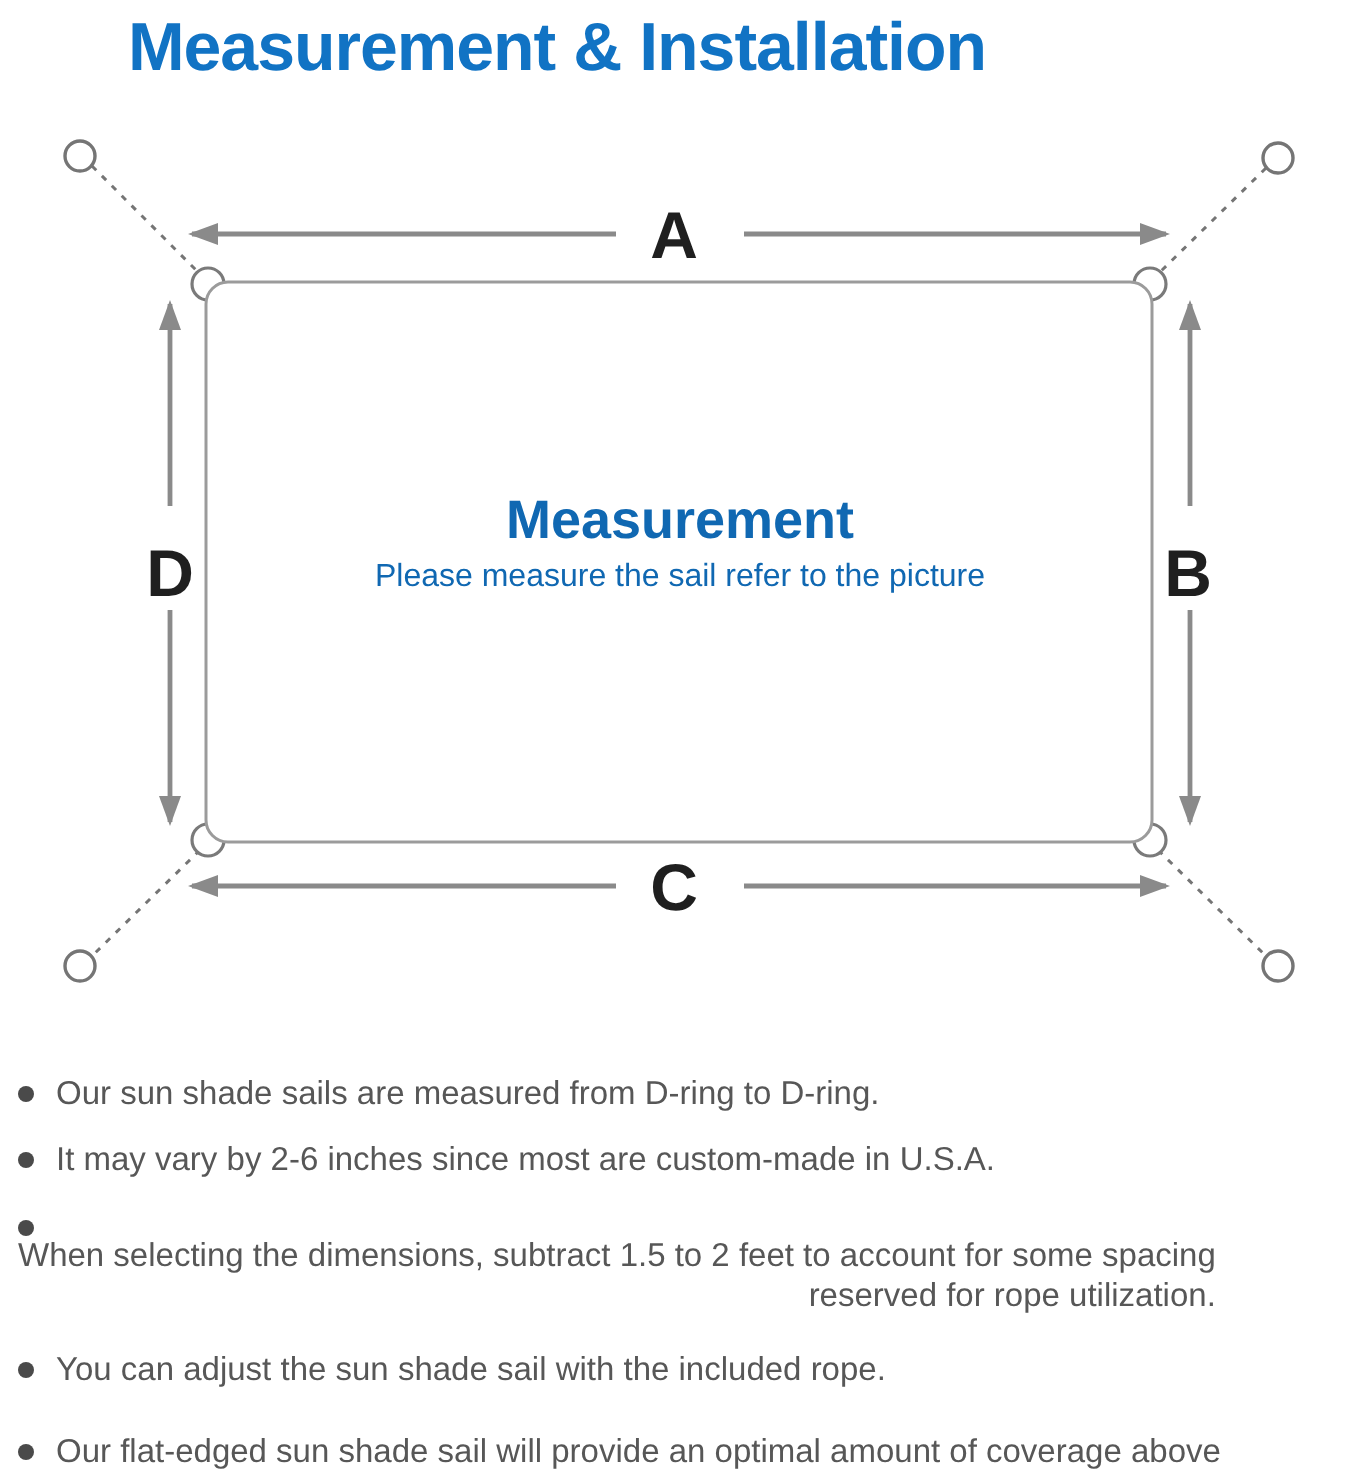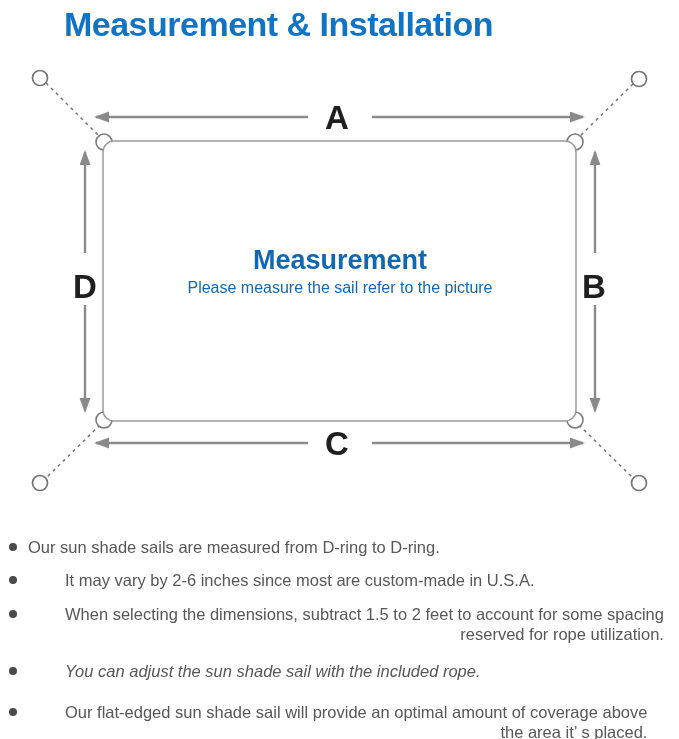--- a/index.html
+++ b/index.html
@@ -21,23 +21,23 @@
   .diagram text{font-family:"Liberation Sans", sans-serif;}
   .dim-label{font-size:33px;font-weight:bold;fill:#1f1f1f;}
   .center-heading{font-size:27px;font-weight:bold;fill:#1068b2;}
   .center-sub{font-size:16px;fill:#1068b2;}
   .bullets{
     position:absolute;top:537px;left:9px;width:664px;
   }
   .bullet-item{
     display:flex;align-items:flex-start;text-align:right;
   }
-  .bullet-item + .bullet-item{margin-top:13px;gap:37px;}
-  .bullet-item:nth-child(3){margin-top:14px;}
-  .bullet-item:nth-child(4){margin-top:17px;font-style:italic;}
+  .bullet-item + .bullet-item{margin-top:13px;}
+  .bullet-item:nth-child(3){margin-top:14px;flex-direction:column;}
+  .bullet-item:nth-child(4){margin-top:17px;}
   .bullet-item:nth-child(5){margin-top:21px;}
   .bullet-dot{
     flex:0 0 auto;width:8px;height:8px;border-radius:50%;
     background:#4a4a4a;margin:6px 11px 0 0;
   }
   .bullet-text{
     margin:0;font-size:16.5px;line-height:20px;color:#575757;
     white-space:pre-line;
   }
 </style>

